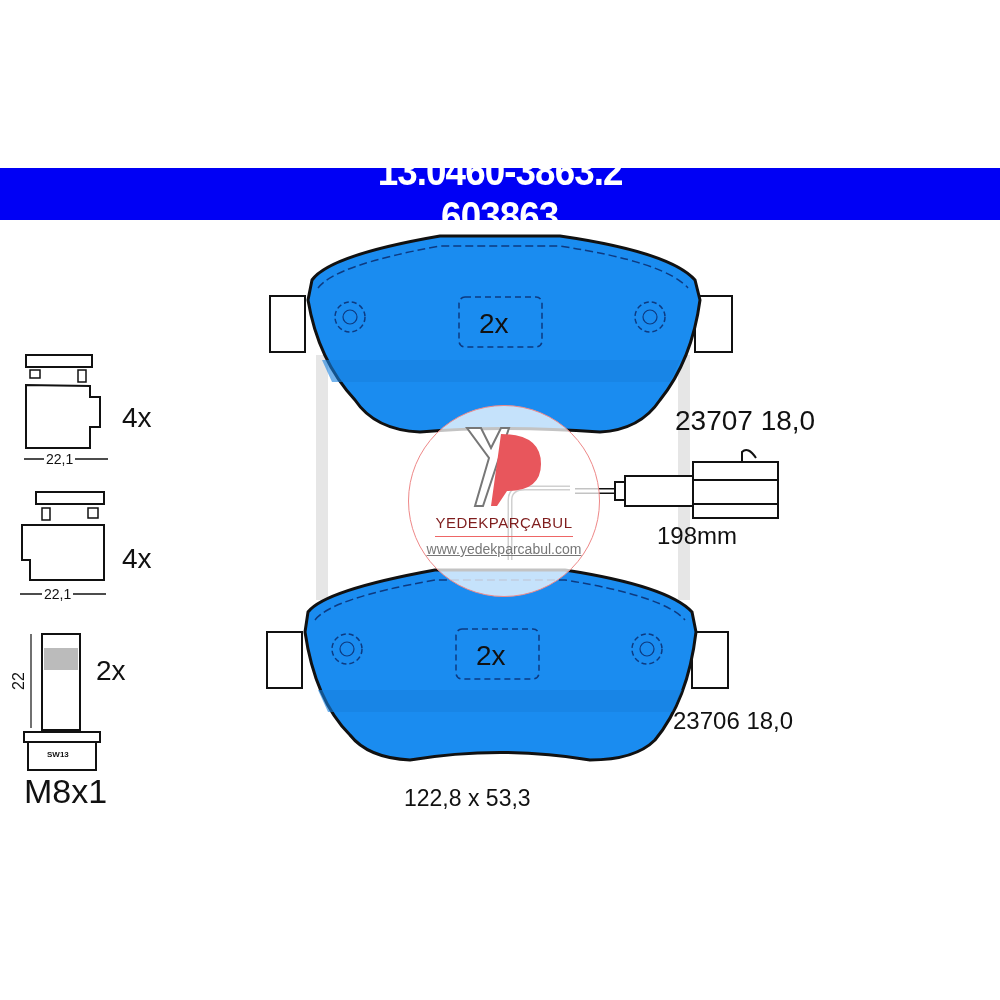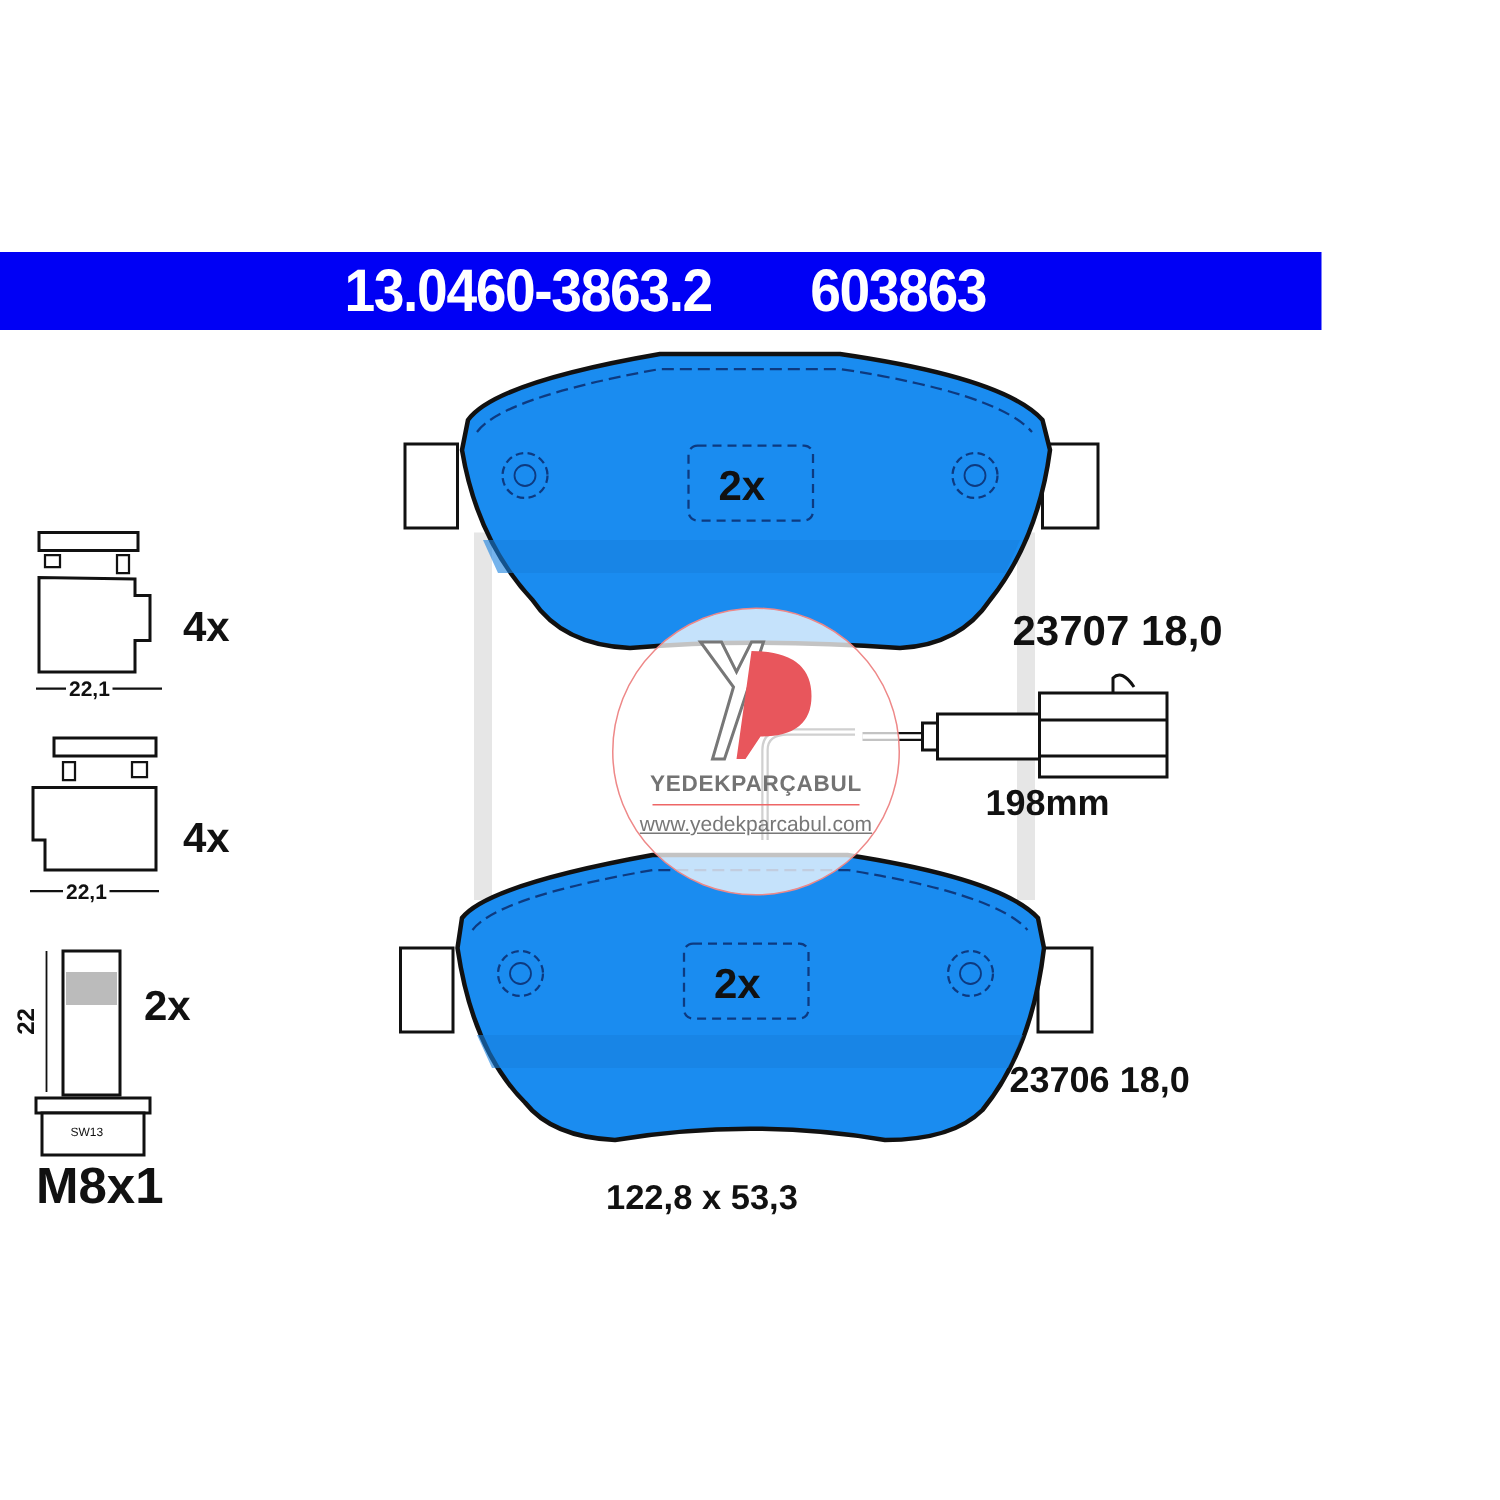--- a/index.html
+++ b/index.html
@@ -1,22 +1,22 @@
 <!DOCTYPE html>
 <html><head>
 <meta charset="utf-8">
 <style>
   html,body{margin:0;padding:0;background:#fff;}
   body{width:1000px;height:1000px;position:relative;overflow:hidden;font-family:"Liberation Sans",sans-serif;}
-  .header{position:absolute;left:0;top:168px;width:881px;height:52px;background:#0000f5;color:#fff;display:flex;align-items:center;justify-content:center;font-weight:bold;font-size:40px;letter-spacing:-1px;}
+  .header{position:absolute;left:0;top:168px;width:1000px;height:52px;background:#0000f5;color:#fff;display:flex;align-items:center;justify-content:center;font-weight:bold;font-size:40px;letter-spacing:-1px;flex-direction:column;}
   .header span{margin:0 25px;transform:scaleX(0.92);display:inline-block;}
-  .lbl{position:absolute;font-weight:bold;color:#111;white-space:nowrap;}
+  .lbl{position:absolute;font-weight:normal;color:#111;white-space:nowrap;}
   svg{position:absolute;left:0;top:0;}
   .wm{position:absolute;left:408px;top:405px;width:190px;height:190px;border-radius:50%;border:1px solid #e88;background:rgba(255,255,255,0.75);}
-  .wm-title{position:absolute;left:0;width:100%;top:108px;text-align:center;font-weight:bold;font-size:15px;color:#737373;letter-spacing:0.5px;}
+  .wm-title{position:absolute;left:0;width:100%;top:108px;text-align:center;font-weight:normal;font-size:15px;color:#7f1d1d;letter-spacing:0.5px;}
   .wm-line{position:absolute;left:26px;width:138px;top:130px;height:1px;background:#e66;}
   .wm-url{position:absolute;left:0;width:100%;top:135px;text-align:center;font-size:14px;color:#777;text-decoration:underline;}
 </style>
 </head>
 <body>
 
 <div class="header">
   <span>13.0460-3863.2</span>
   <span>603863</span>
 </div>
@@ -112,15 +112,15 @@
 
 <div class="lbl" style="left:630px;top:522px;font-size:24px;margin-left:27px;">198mm</div>
 <div class="lbl" style="left:404px;top:785px;font-size:23px;">122,8 x 53,3</div>
 
 <div class="lbl" style="left:44px;top:451px;font-size:14px;background:#fff;padding:0 2px;">22,1</div>
 <div class="lbl" style="left:122px;top:402px;font-size:28px;">4x</div>
 <div class="lbl" style="left:42px;top:586px;font-size:14px;background:#fff;padding:0 2px;">22,1</div>
 <div class="lbl" style="left:122px;top:543px;font-size:28px;">4x</div>
 
 <div class="lbl" style="left:10px;top:672px;font-size:16px;transform:rotate(-90deg);">22</div>
-<div class="lbl" style="left:47px;top:750px;font-size:8px;font-weight:normal;">SW13</div>
+<div class="lbl" style="left:47px;top:750px;font-size:8px;font-weight:bold;">SW13</div>
 <div class="lbl" style="left:96px;top:655px;font-size:28px;">2x</div>
 <div class="lbl" style="left:24px;top:772px;font-size:34px;">M8x1</div>
 
 </body></html>

